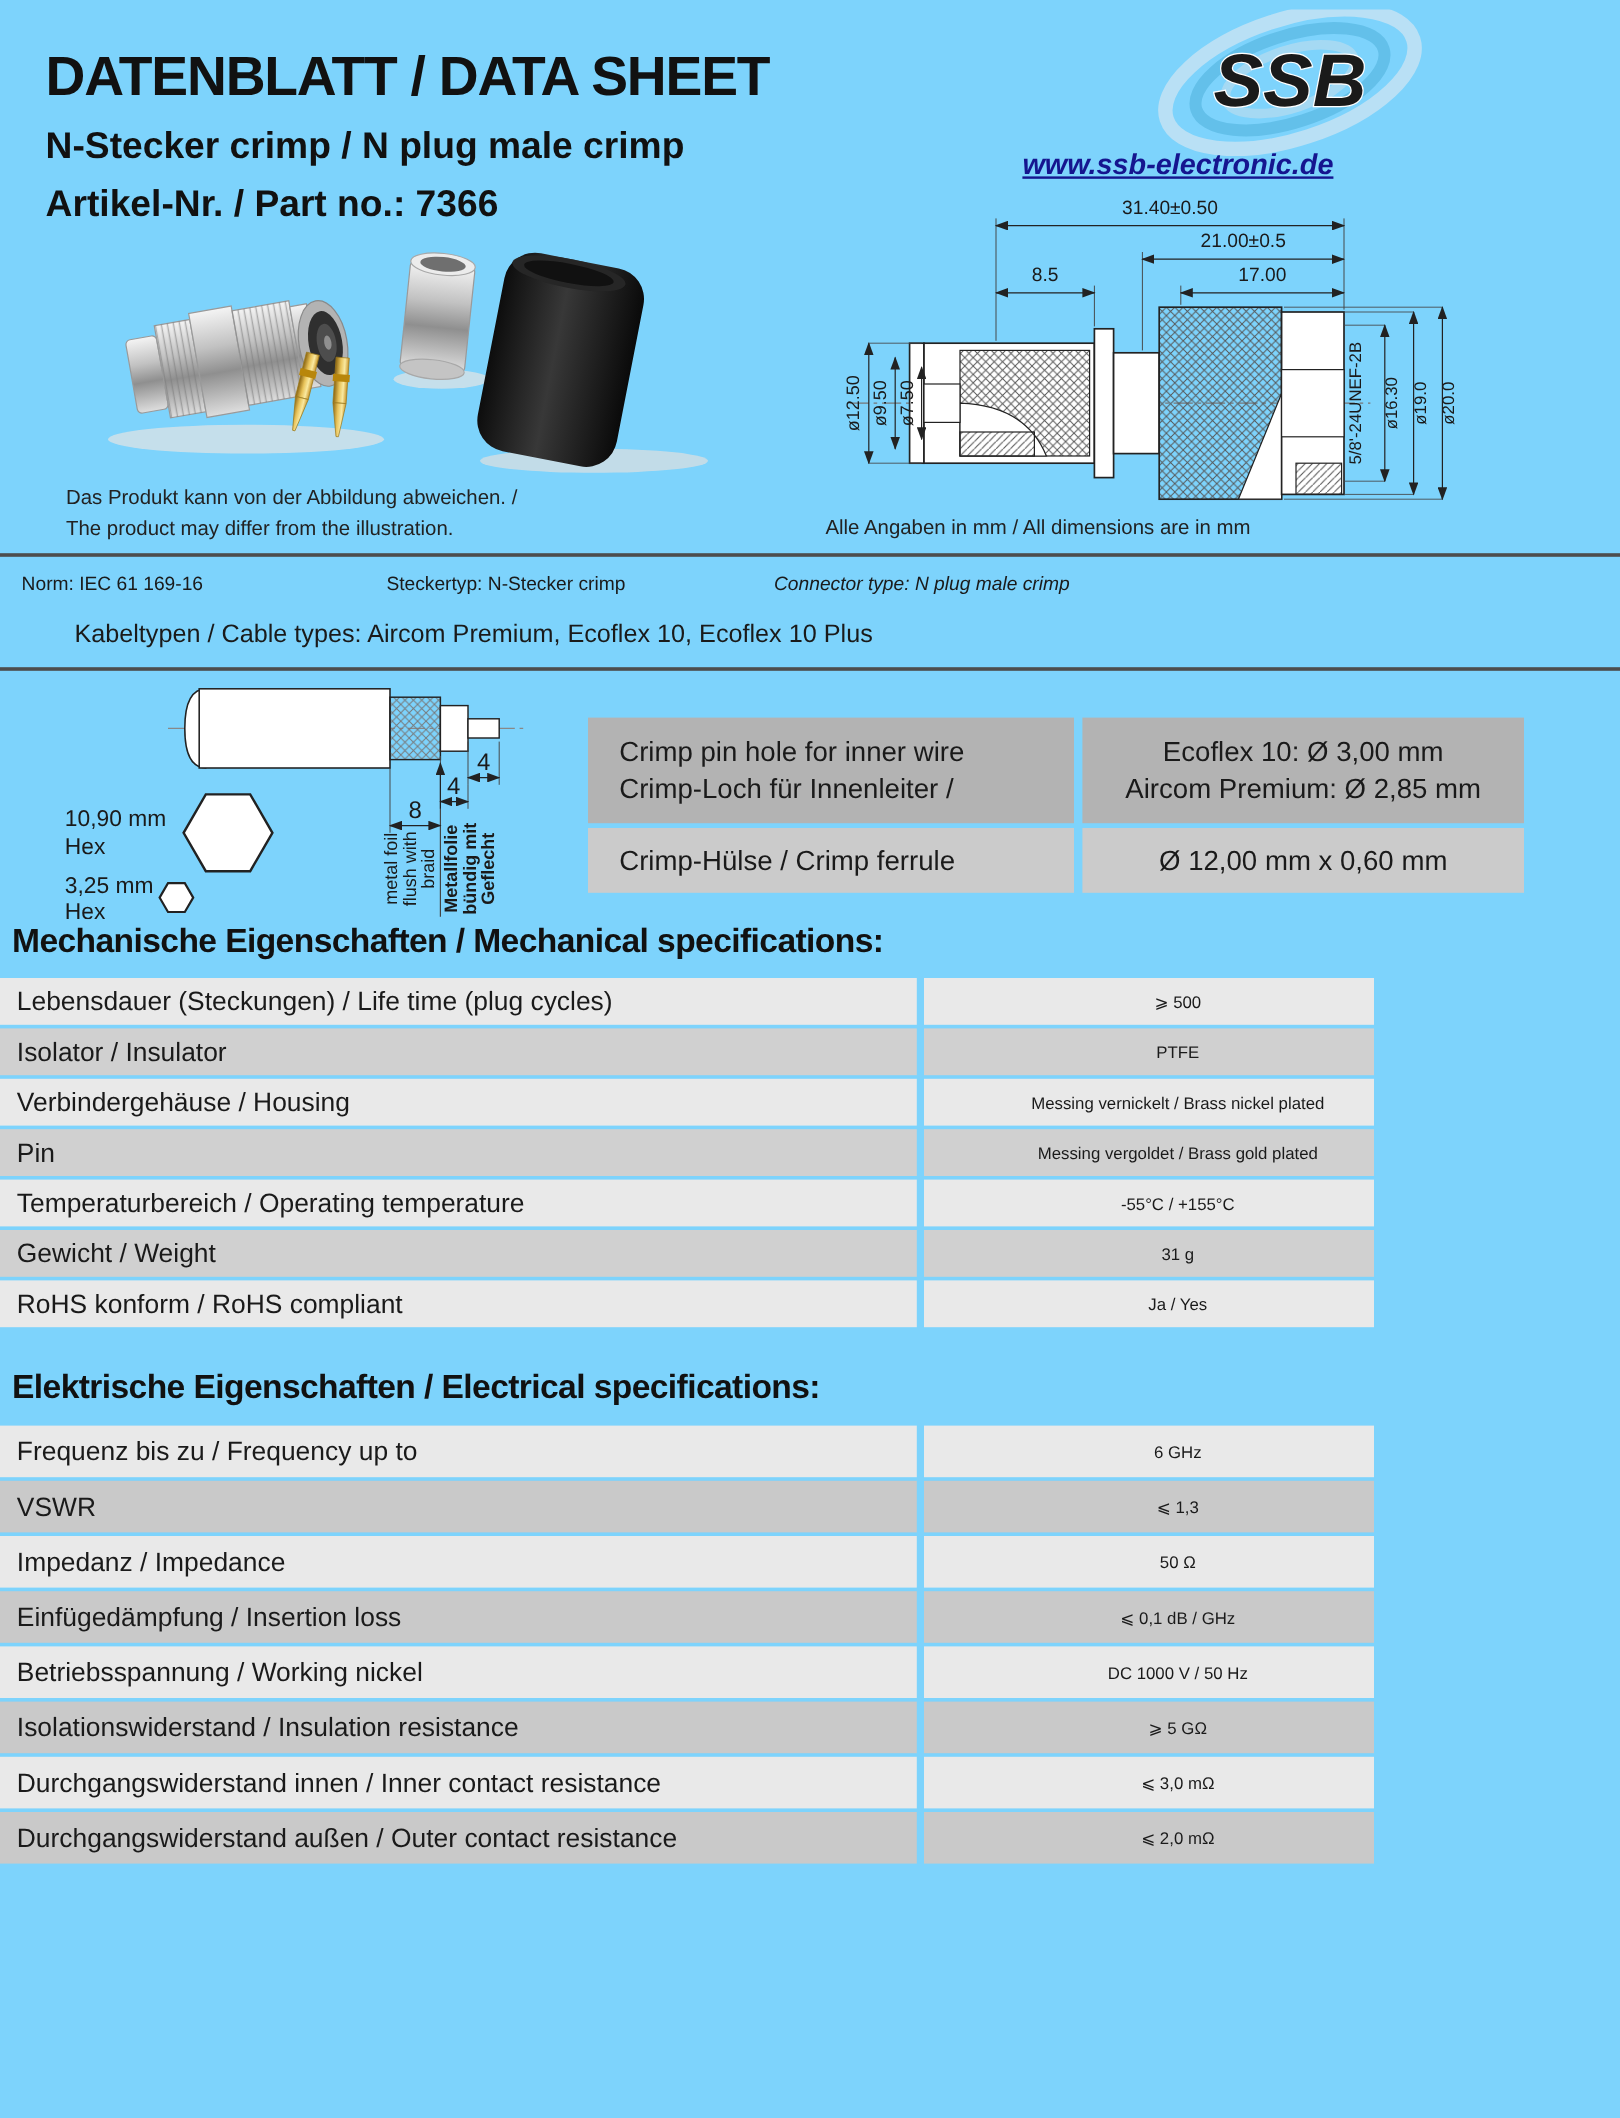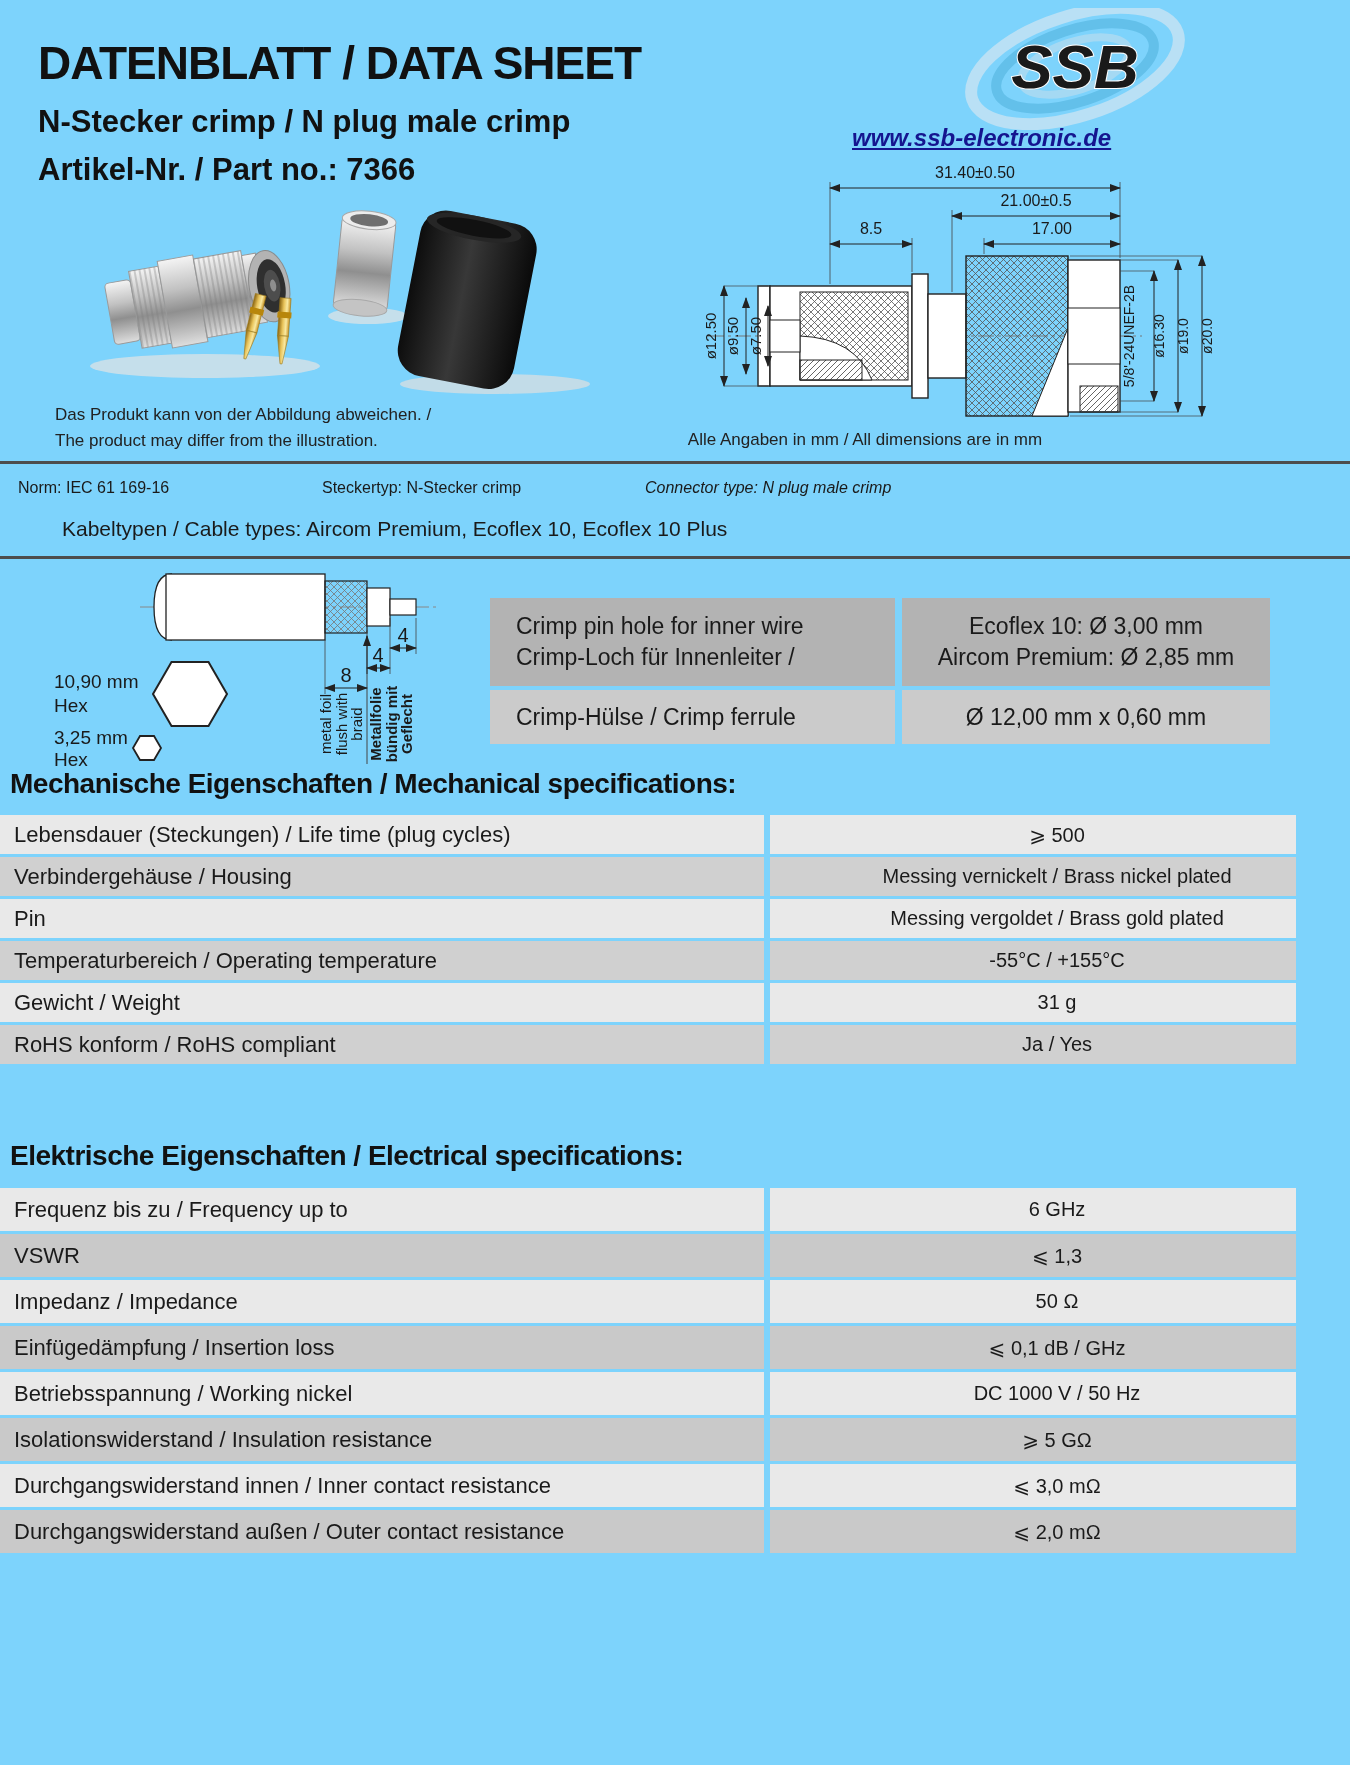--- a/index.html
+++ b/index.html
@@ -11,26 +11,26 @@
   .partno{left:38px;top:152px;font-size:31px;font-weight:700;color:#111;}
   .website{left:852px;top:124px;font-size:24px;font-weight:700;font-style:italic;
            color:#15158f;text-decoration:underline;}
   .photonote{left:55px;top:402px;font-size:17px;line-height:1.55;color:#222;}
   .unitsnote{left:655px;top:430px;width:420px;text-align:center;font-size:17px;color:#222;}
   .divider{left:0;width:1350px;height:3px;background:#4d4d4d;}
   .normrow{top:479px;font-size:16px;color:#1a1a1a;}
   .cabletypes{left:18px;top:517px;font-size:21px;color:#1a1a1a;margin-left:44px;}
   .secheading{left:10px;font-size:28px;font-weight:700;letter-spacing:-0.5px;color:#111;}
   
-  .spectable{left:0;width:1296px;}
+  .spectable{left:0;width:1145px;}
   .trow{display:flex;margin-bottom:3px;}
   .mech .trow{height:39px;}
   .elec .trow{height:43px;}
   .tlabel{width:750px;display:flex;align-items:center;padding-left:14px;font-size:22px;}
-  .tvalue{flex:1;margin-left:6px;display:flex;align-items:center;justify-content:center;font-size:20px;padding-left:48px;}
+  .tvalue{flex:1;margin-left:6px;display:flex;align-items:center;justify-content:center;font-size:14px;padding-left:48px;}
   .trow:nth-child(odd) .tlabel,.trow:nth-child(odd) .tvalue{background:#e9e9e9;}
   .mech .trow:nth-child(even) .tlabel,.mech .trow:nth-child(even) .tvalue{background:#d0d0d0;}
   .elec .trow:nth-child(even) .tlabel,.elec .trow:nth-child(even) .tvalue{background:#c9c9c9;}
   
   .crimptable{left:490px;top:598px;width:780px;}
   .crow{display:flex;margin-bottom:4px;}
   .crow1{height:88px;}
   .crow2{height:54px;}
   .ccell{display:flex;flex-direction:column;justify-content:center;font-size:23px;line-height:31px;}
   .clabel{width:379px;padding-left:26px;}
@@ -290,20 +290,24 @@
     </div>
   </div>
 
   <div class="abs secheading" style="top:768px;">Mechanische Eigenschaften / Mechanical specifications:</div>
   <div class="abs spectable mech" style="top:815px;">
     <div class="trow">
       <div class="tlabel">Lebensdauer (Steckungen) / Life time (plug cycles)</div>
       <div class="tvalue">⩾ 500</div>
     </div>
     <div class="trow">
+      <div class="tlabel">Isolator / Insulator</div>
+      <div class="tvalue">PTFE</div>
+    </div>
+    <div class="trow">
       <div class="tlabel">Verbindergehäuse / Housing</div>
       <div class="tvalue">Messing vernickelt / Brass nickel plated</div>
     </div>
     <div class="trow">
       <div class="tlabel">Pin</div>
       <div class="tvalue">Messing vergoldet / Brass gold plated</div>
     </div>
     <div class="trow">
       <div class="tlabel">Temperaturbereich / Operating temperature</div>
       <div class="tvalue">-55°C / +155°C</div>

